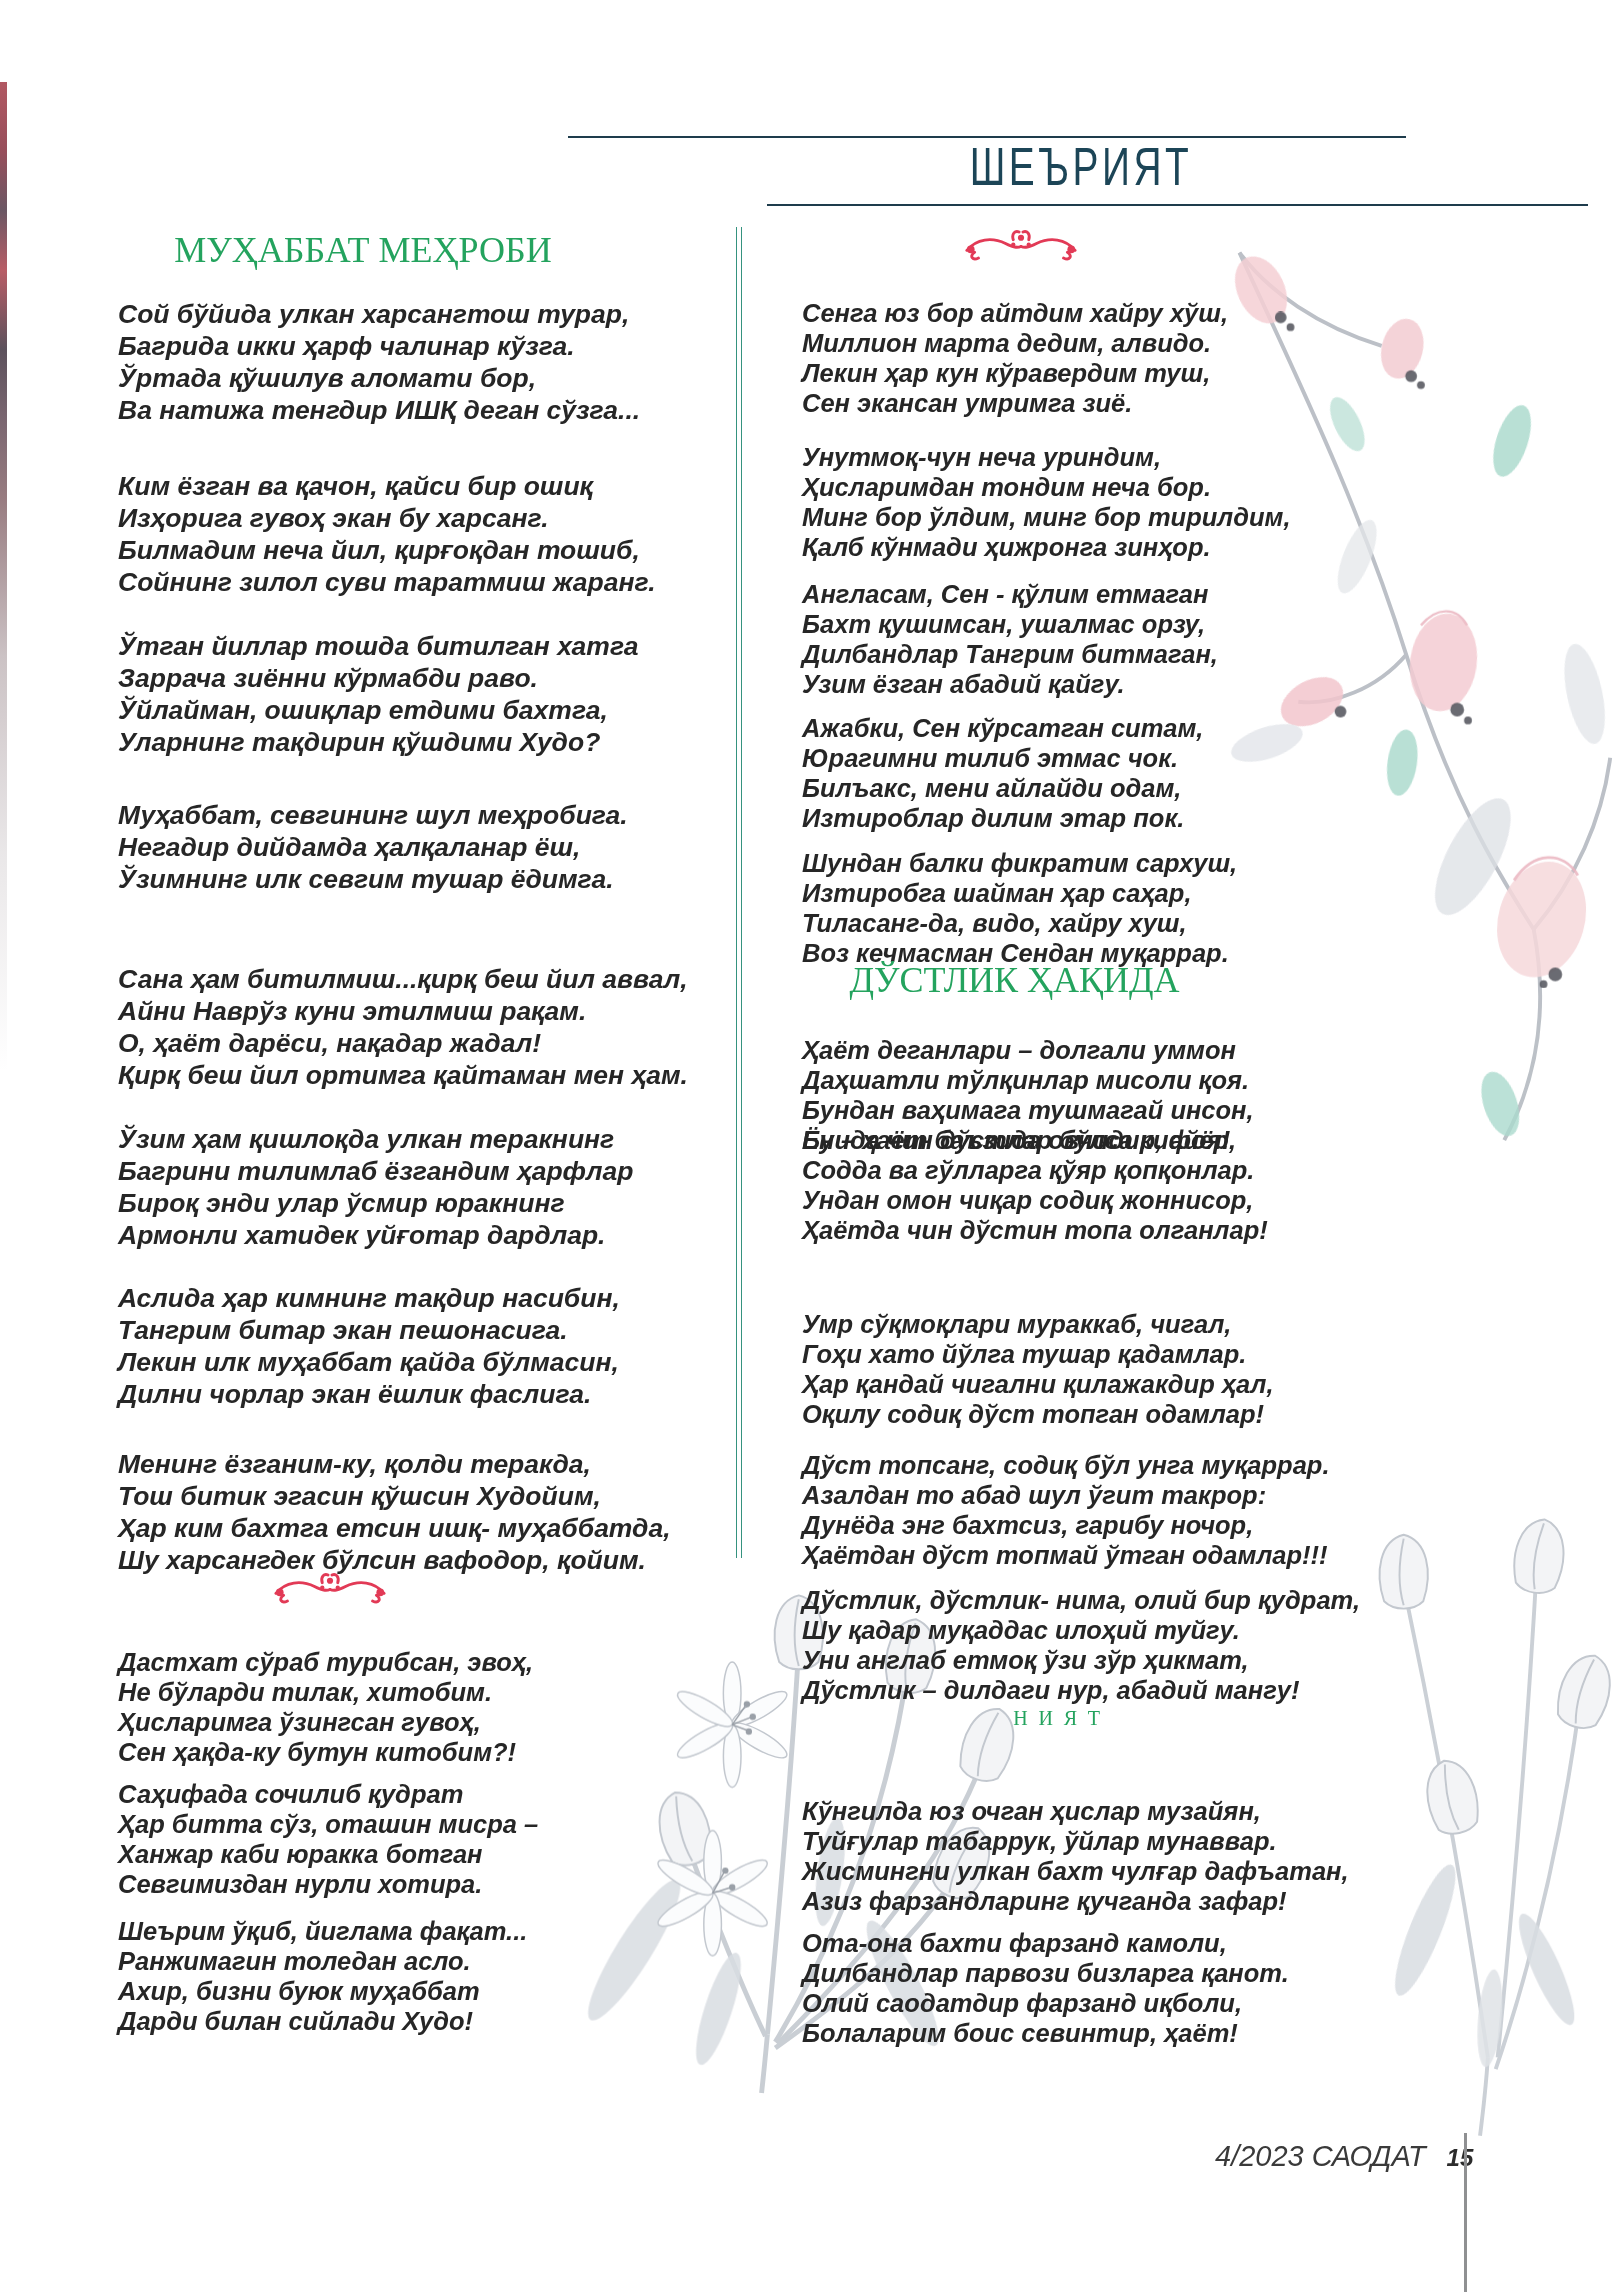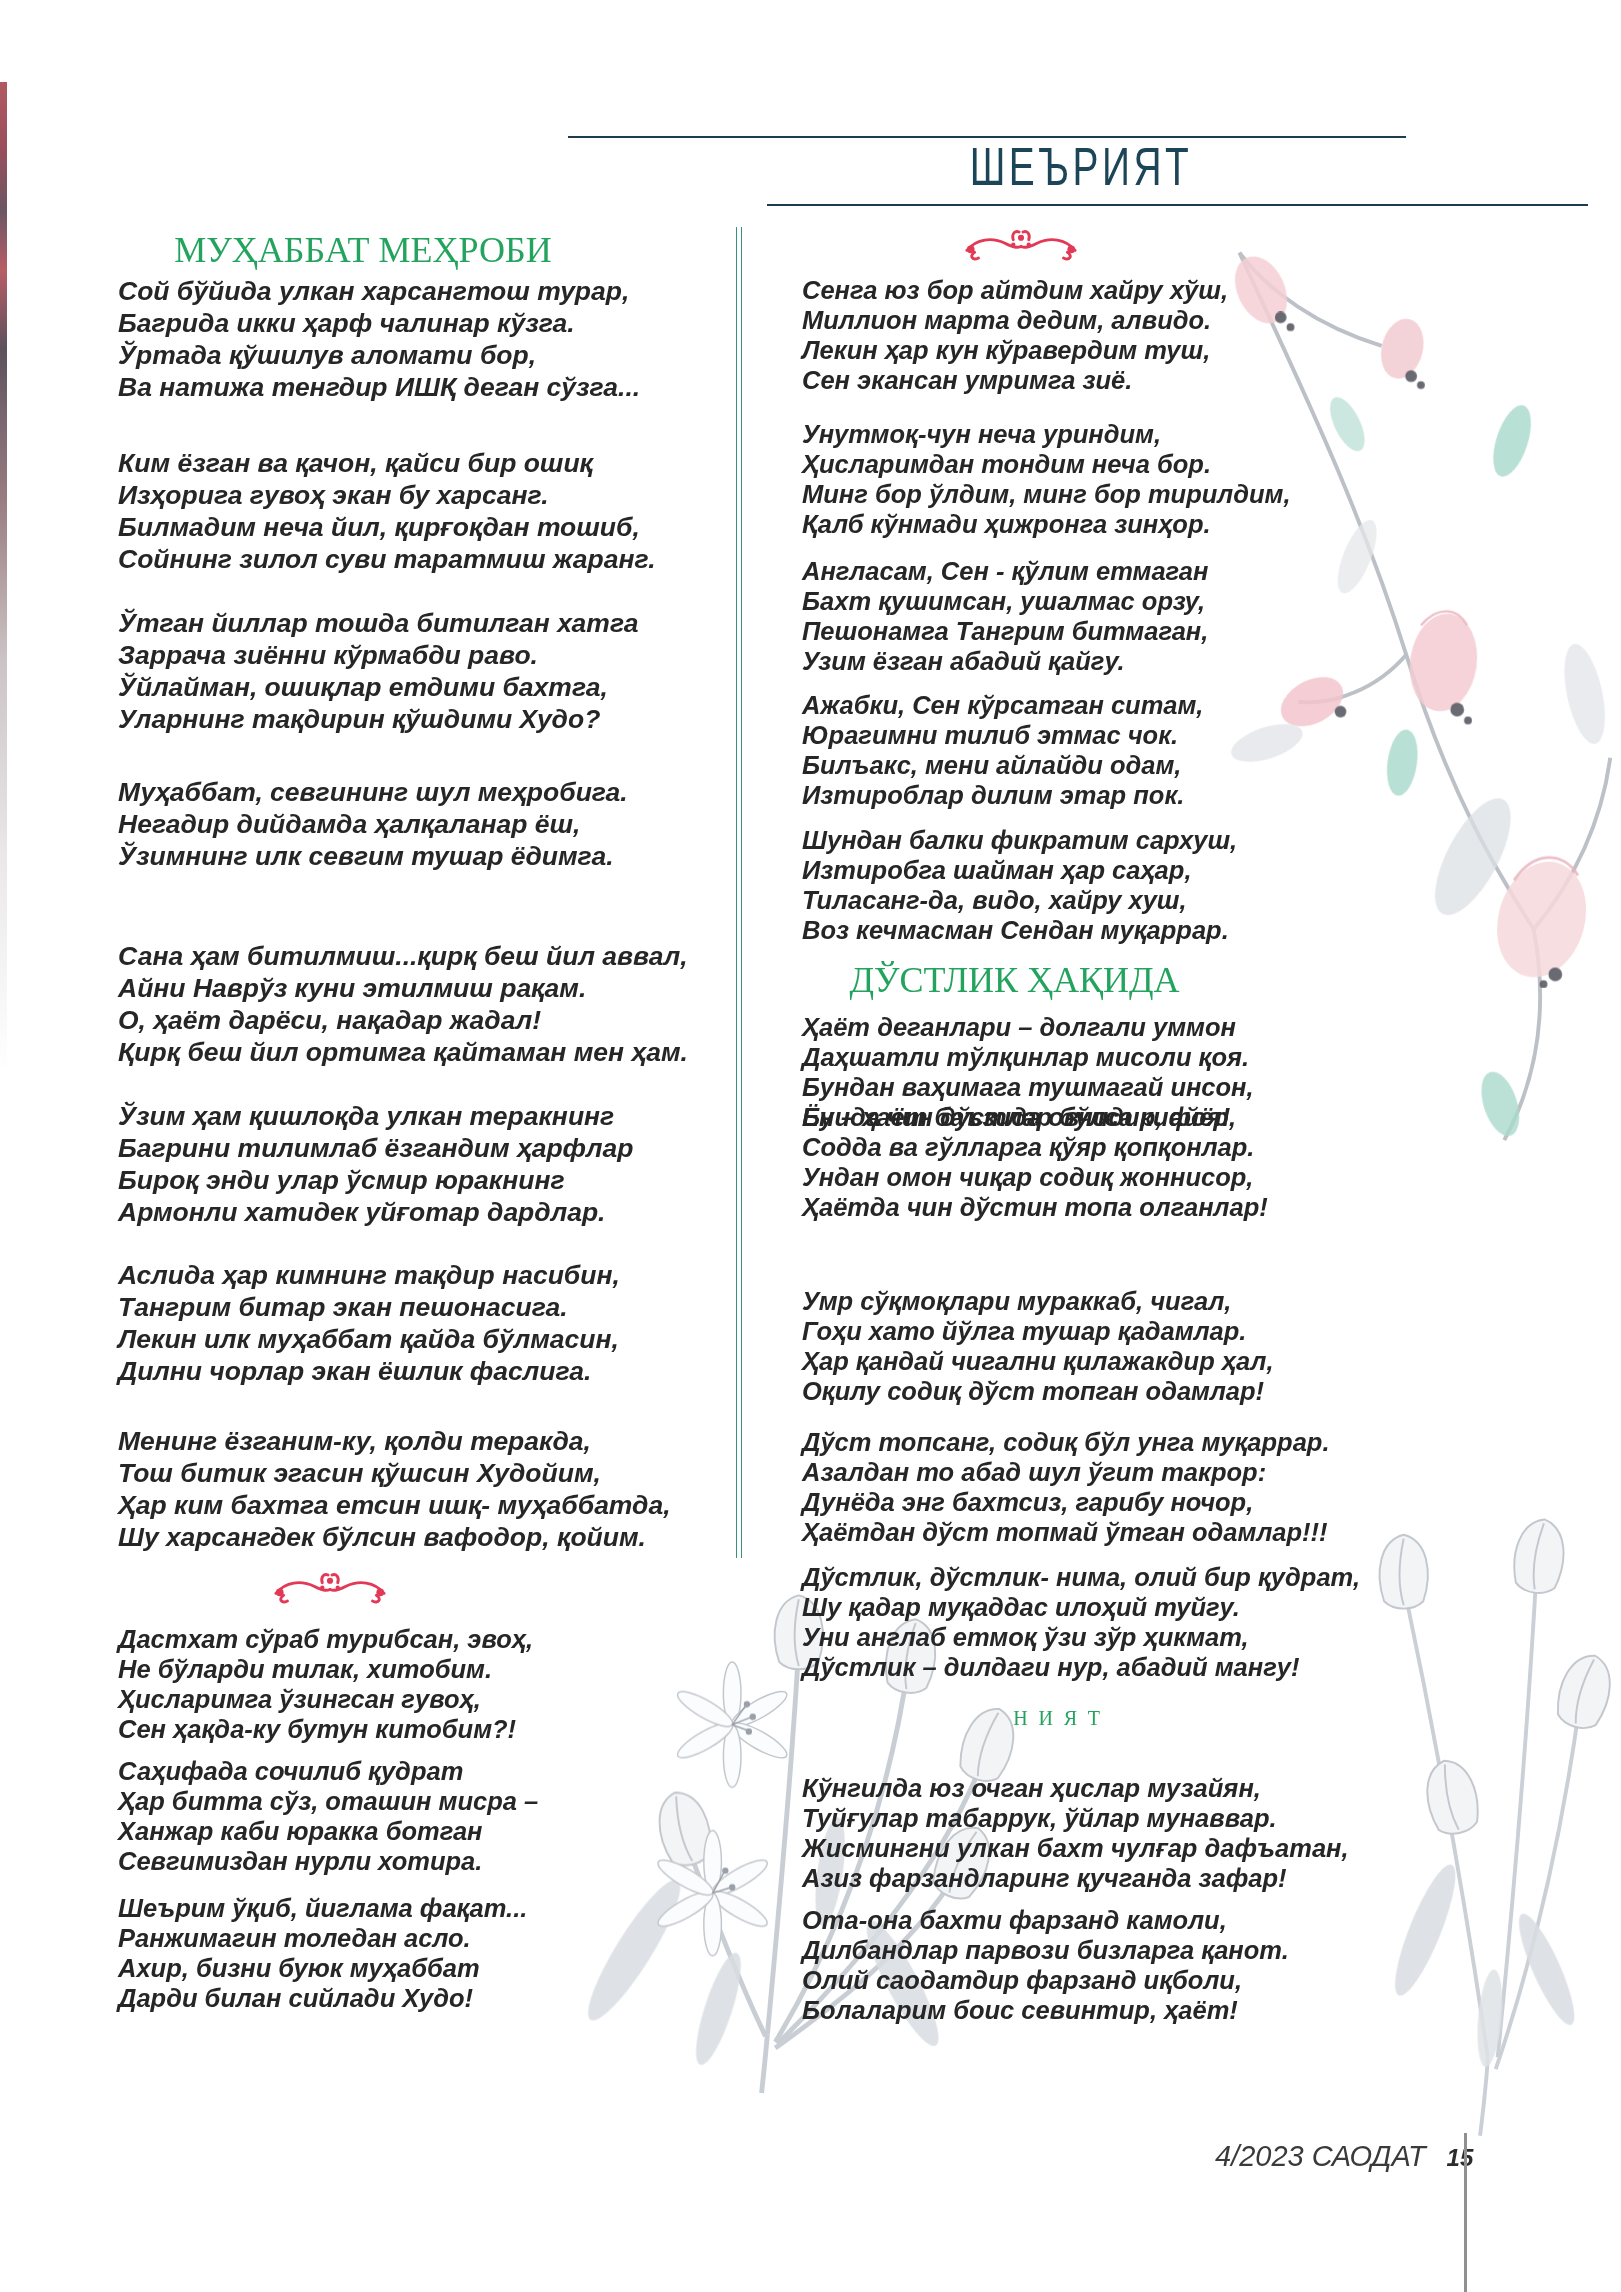--- a/index.html
+++ b/index.html
@@ -17,21 +17,21 @@
   .section-title{position:absolute;left:885px;top:139px;width:392px;text-align:center;
     font-size:54px;line-height:54px;letter-spacing:4.9px;color:#1c4557;font-weight:400;
     transform:scaleX(.72);transform-origin:center;z-index:2;white-space:nowrap;}
   
   .poem-title{position:absolute;font-family:"Liberation Serif",serif;font-weight:normal;
     color:#24a35e;text-align:center;z-index:2;white-space:nowrap;}
   .title-1{left:118px;top:229px;width:490px;font-size:36px;}
   .title-2{left:794px;top:959px;width:441px;font-size:36px;}
   .title-3{left:856px;top:1707px;width:412px;font-size:20px;letter-spacing:10.8px;}
   
-  .stanza{position:absolute;font-style:italic;font-weight:bold;color:#262626;z-index:2;}
+  .stanza{position:absolute;font-style:italic;font-weight:bold;color:#262626;z-index:2;margin-top:23px;}
   .st-l1{left:118px;font-size:26.5px;line-height:32px;}
   .st-l2{left:118px;font-size:25.5px;line-height:30px;}
   .st-r{left:802px;font-size:25.5px;line-height:30px;}
   .line{white-space:nowrap;}
   
   .col-separator{position:absolute;left:736px;top:227px;height:1331px;width:3.9px;
     border-left:1.5px solid #35927f;border-right:1.5px solid #35927f;z-index:1;}
   
   .ornament{position:absolute;width:116px;height:37px;z-index:2;}
   .orn-left{left:272px;top:1570px;}
@@ -325,21 +325,21 @@
     </div>
   <div class="stanza st-r" style="top:419px">
       <div class="line">Унутмоқ-чун неча уриндим,</div>
       <div class="line">Ҳисларимдан тондим неча бор.</div>
       <div class="line">Минг бор ўлдим, минг бор тирилдим,</div>
       <div class="line">Қалб кўнмади ҳижронга зинҳор.</div>
     </div>
   <div class="stanza st-r" style="top:556px">
       <div class="line">Англасам, Сен - қўлим етмаган</div>
       <div class="line">Бахт қушимсан, ушалмас орзу,</div>
-      <div class="line">Пешонамга Тангрим битмаган,</div>
+      <div class="line">Дилбандлар Тангрим битмаган,</div>
       <div class="line">Узим ёзган абадий қайгу.</div>
     </div>
   <div class="stanza st-r" style="top:690px">
       <div class="line">Ажабки, Сен кўрсатган ситам,</div>
       <div class="line">Юрагимни тилиб этмас чок.</div>
       <div class="line">Билъакс, мени айлайди одам,</div>
       <div class="line">Изтироблар дилим этар пок.</div>
     </div>
   <div class="stanza st-r" style="top:825px">
       <div class="line">Шундан балки фикратим сархуш,</div>

